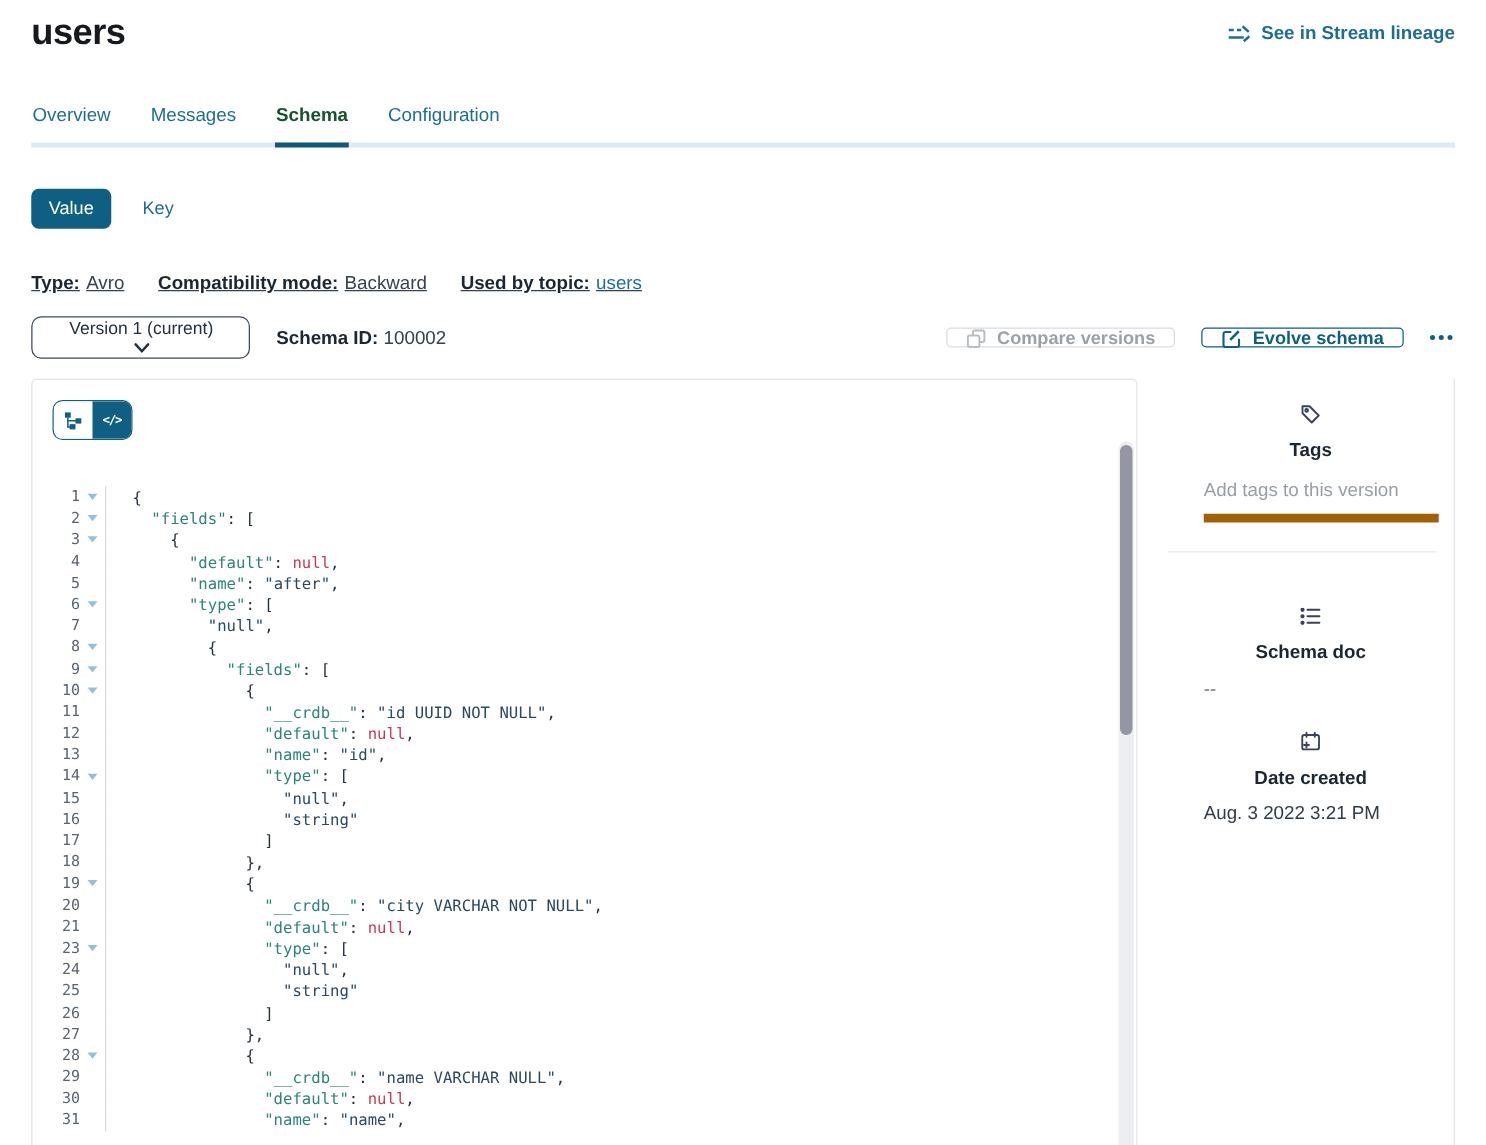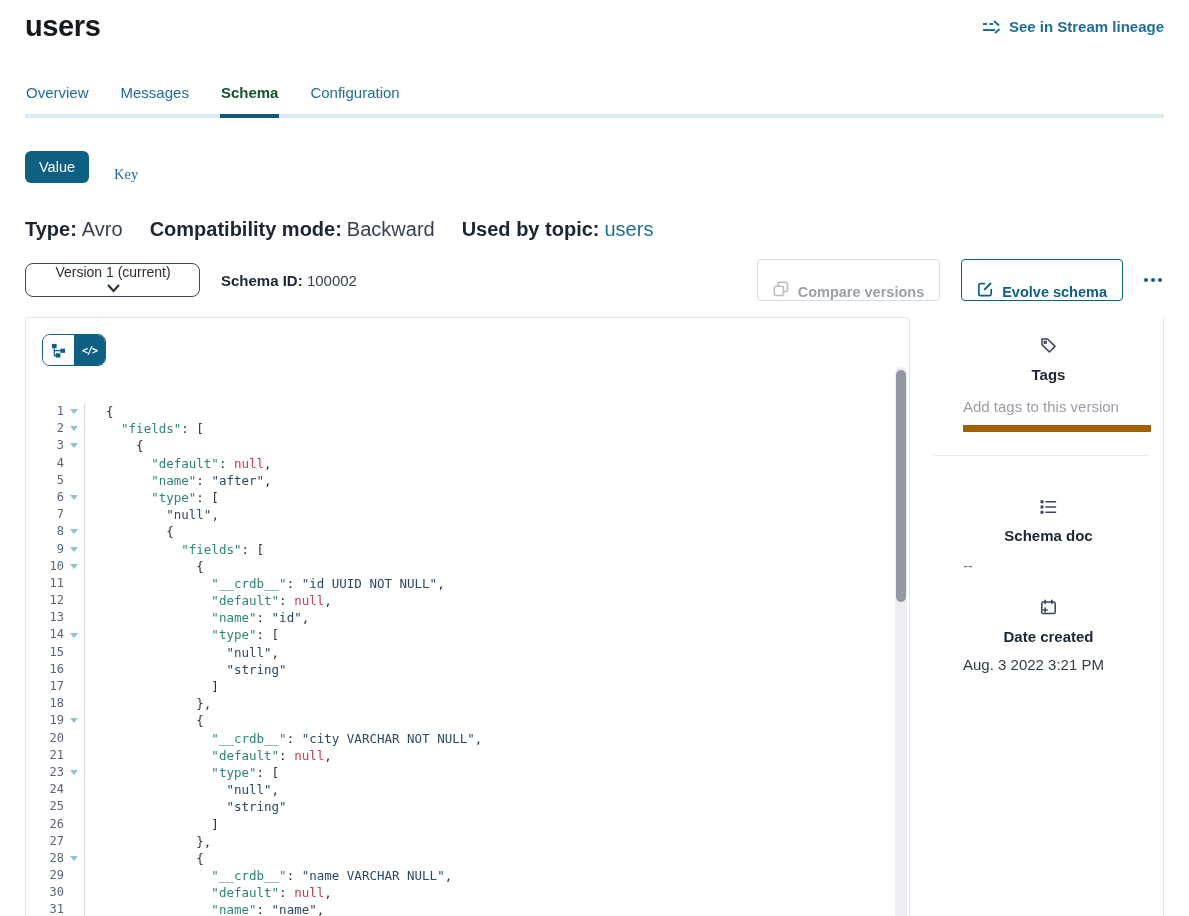--- a/index.html
+++ b/index.html
@@ -12,36 +12,36 @@
   }
   .header { display:flex; justify-content:space-between; align-items:flex-start; padding:10px 25px 0 25px; }
   .page-title { font-size:29px; font-weight:700; letter-spacing:-0.4px; color:#16191d; }
   .lineage-link { margin-top:8px; display:flex; align-items:center; gap:8px; color:var(--link); font-weight:700; font-size:15px; cursor:pointer; }
   .lineage-link svg { display:block; }
 
   .tabs { margin:37px 25px 0 25px; display:flex; gap:30px; border-bottom:4px solid var(--tab-line); }
   .tab { font-size:15px; font-weight:500; color:var(--link); padding:4px 1px 13px 1px; cursor:pointer; }
   .tab.active { color:#14532d; font-weight:600; border-bottom:4px solid var(--tab-active); margin-bottom:-4px; }
 
-  .vk-row { margin:33px 25px 0 25px; display:flex; align-items:flex-end; gap:25px; }
+  .vk-row { margin:33px 25px 0 25px; display:flex; align-items:center; gap:25px; }
   .btn-value { background:var(--accent); color:#fff; border:none; border-radius:6px; height:32px; padding:0 14px; font-size:14.5px; font-family:inherit; cursor:pointer; }
-  .key-link { color:var(--link); font-size:14.5px; font-weight:500; cursor:pointer;font-family:Liberation Serif, serif; }
-
-  .meta-row { margin:35px 25px 0 25px; display:flex; gap:27px; font-size:20px; color:#37414d; }
+  .key-link { color:var(--link); font-size:14.5px; font-weight:500; cursor:pointer; }
+
+  .meta-row { margin:35px 25px 0 25px; display:flex; gap:27px; font-size:15px; color:#37414d;text-decoration:underline; }
   .meta-row b { color:#1b2632; font-weight:700; }
   .meta-row .sep { display:inline-block; width:5px; }
   .topic-link { color:var(--link); cursor:pointer; }
 
   .version-row { margin:18px 25px 0 25px; display:flex; align-items:center; }
   .version-select { width:175px; height:34px; border:1px solid #3c4961; border-radius:8px; background:#fff;
     display:flex; align-items:center; justify-content:space-between; padding:0 12px 0 13px; font-size:14px; color:#252f3a; cursor:pointer;flex-direction:column; }
   .schema-id { margin-left:21px; font-size:15px; color:#37414d; }
   .schema-id b { color:#1b2632; }
   .version-row .spacer { flex:1; }
-  .btn { height:42px; border-radius:4px; background:#fff; display:inline-flex; align-items:flex-end; gap:9px;
+  .btn { height:16px; border-radius:4px; background:#fff; display:inline-flex; align-items:flex-start; gap:9px;
     font-size:14.5px; font-weight:600; font-family:inherit; padding:0 15px; cursor:pointer; }
   .btn-compare { border:1px solid #d8dbdf; color:#9aa1a9; }
   .btn-evolve { border:1px solid var(--accent); color:var(--accent); margin-left:21px; }
   .more-dots { margin-left:19px; display:flex; gap:3px; cursor:pointer; padding:6px 2px; }
   .more-dots i { width:4px; height:4px; border-radius:50%; background:var(--accent); }
 
   .main { margin:16px 25px 0 25px; display:flex; gap:24px; height:660px; align-items:stretch; }
   .editor-panel { flex:1; position:relative; border:1px solid #e2e4e8; border-radius:4px; background:#fff; overflow:hidden; }
   .view-toggle { margin:16px; display:inline-flex; border:1px solid var(--accent); border-radius:8px; overflow:hidden; height:32px; }
   .seg { width:31px; display:flex; align-items:center; justify-content:center; cursor:pointer; }

